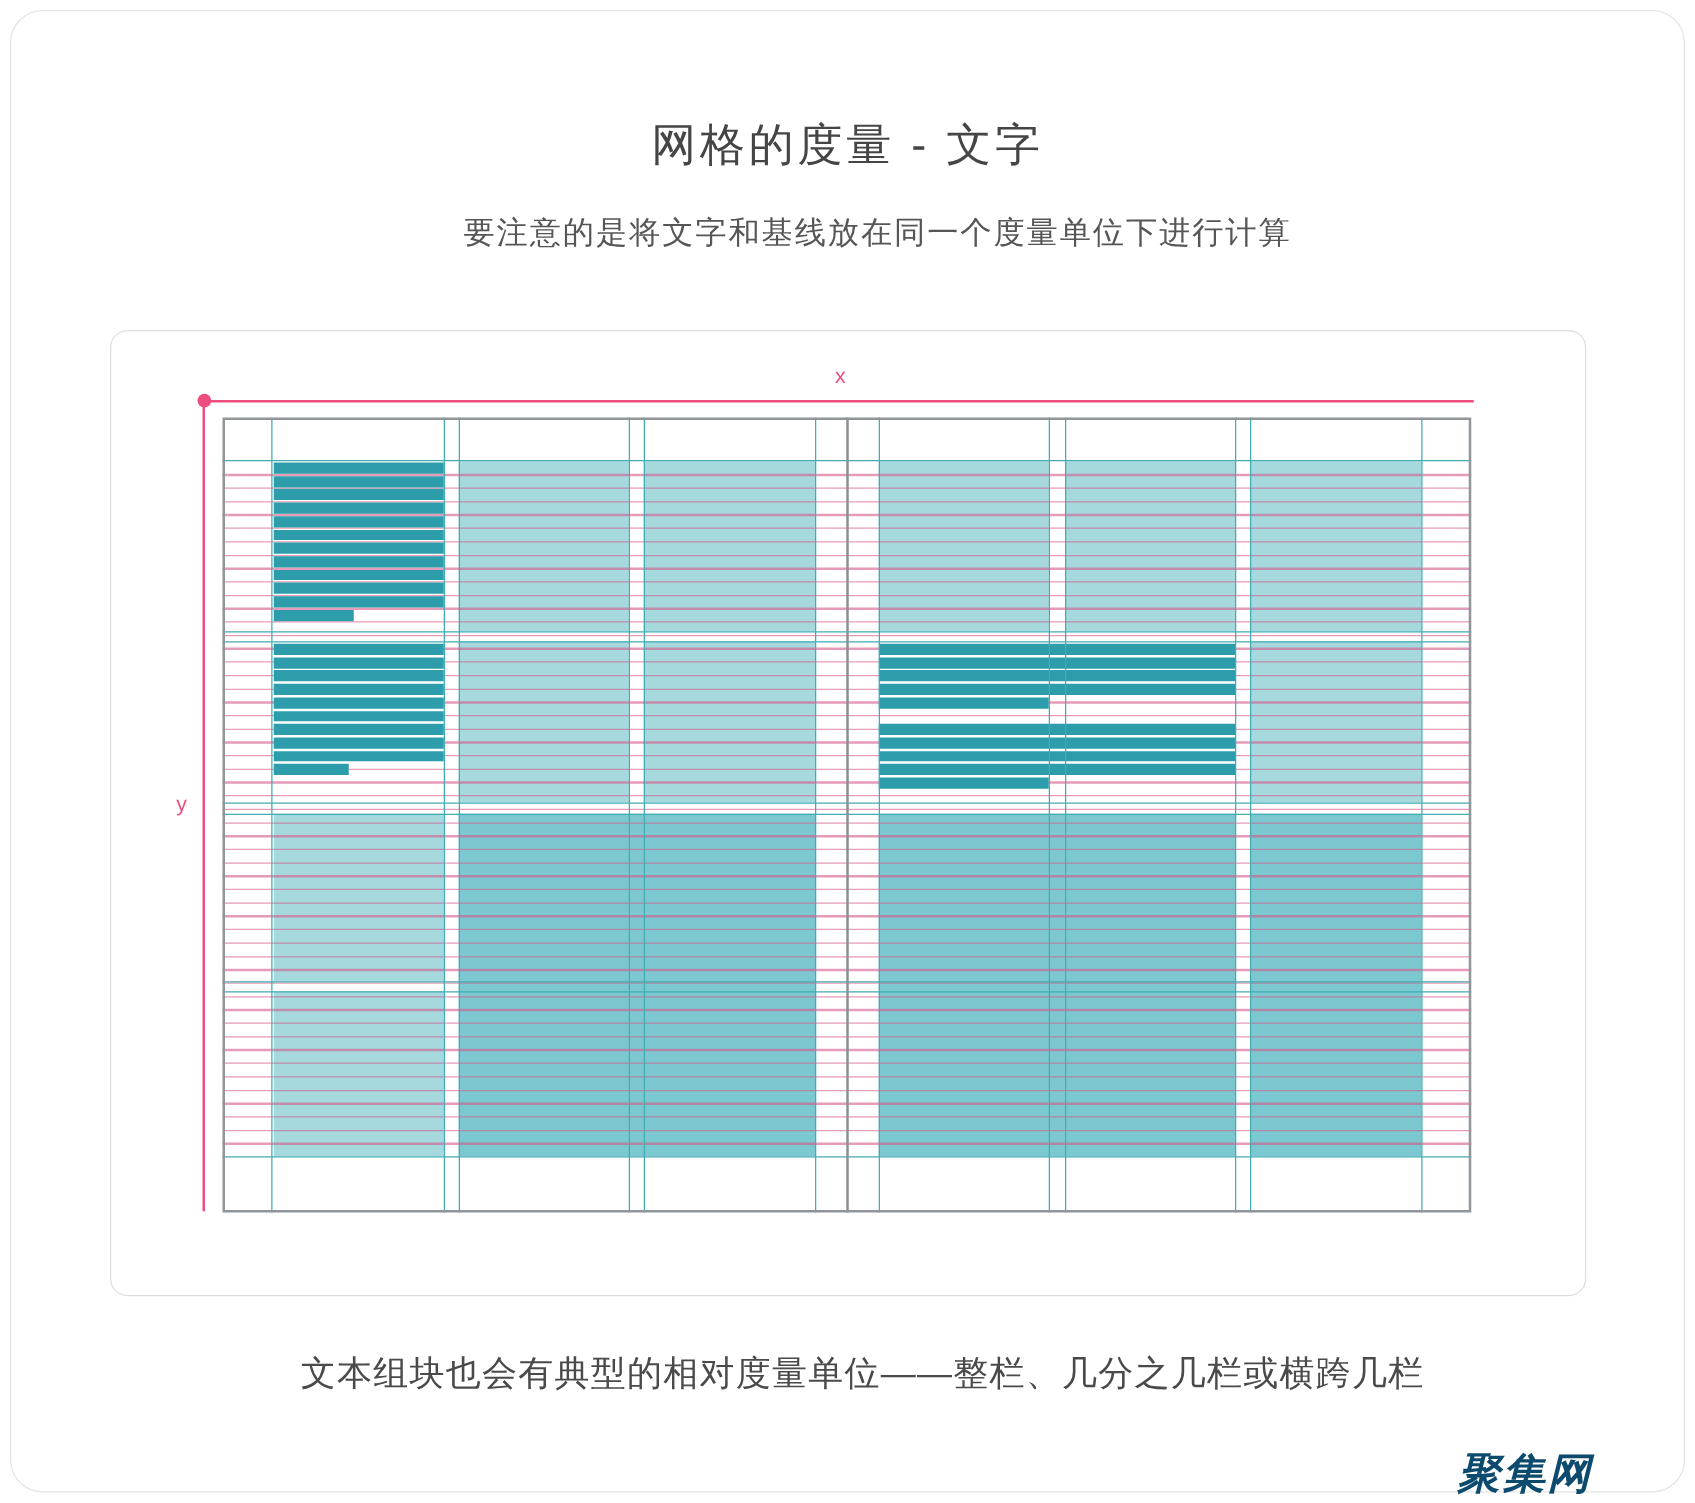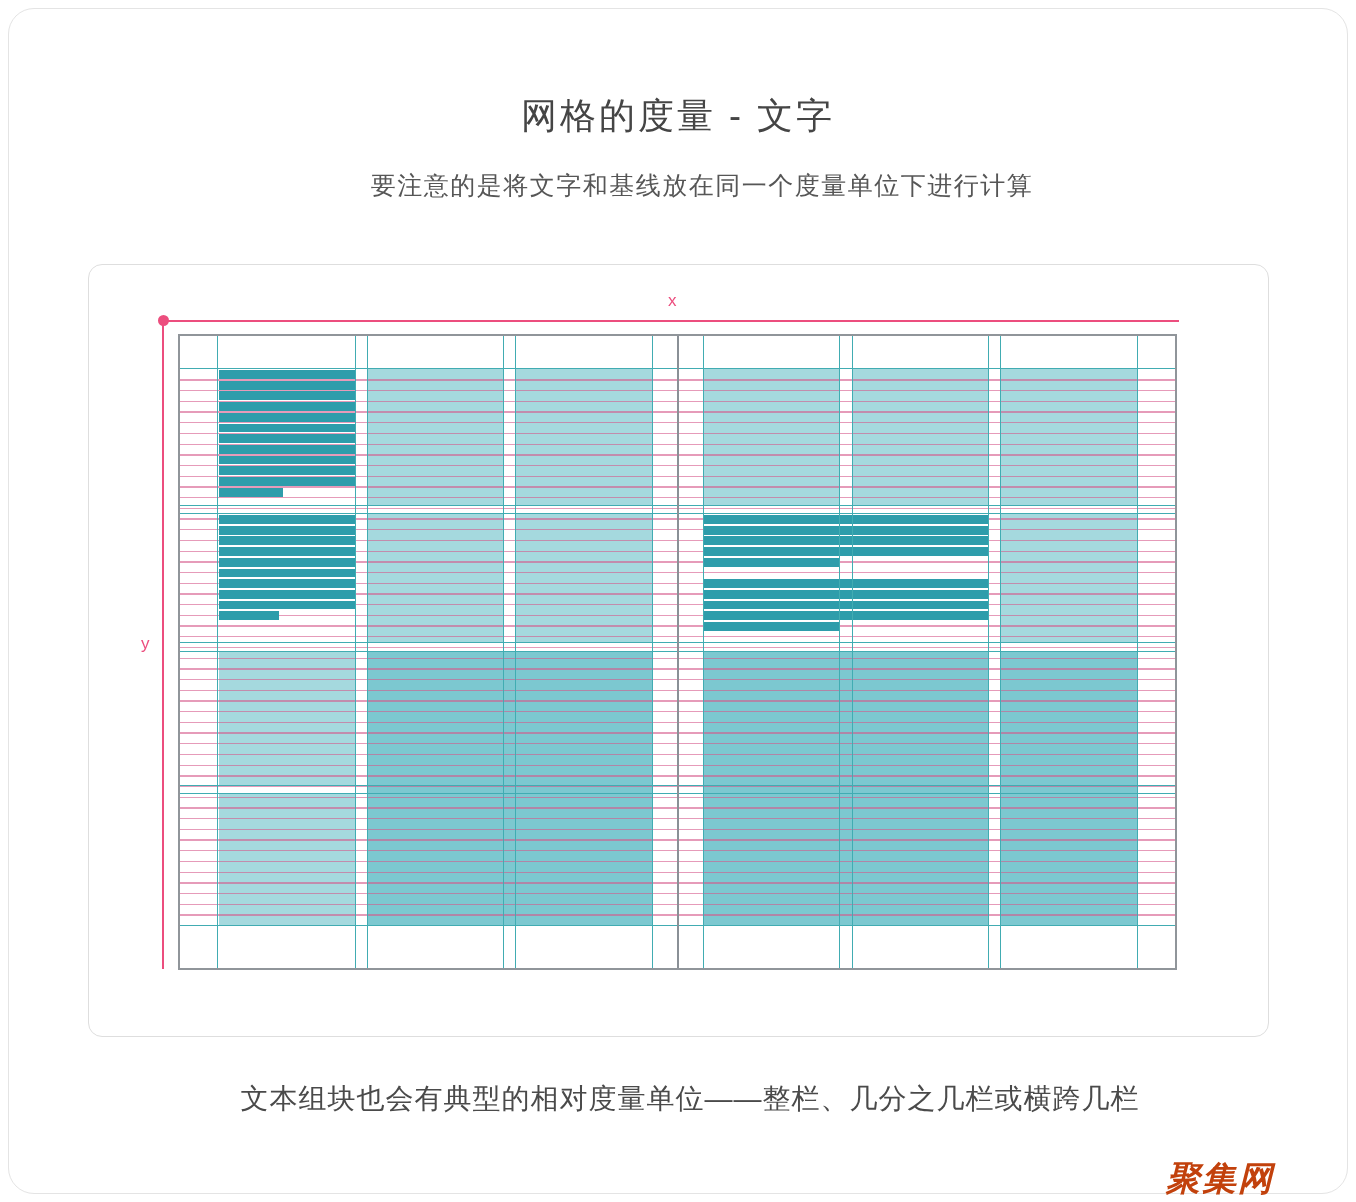--- a/index.html
+++ b/index.html
@@ -176,15 +176,15 @@
       <div class="hline" style="top: 307.5px; background: rgb(65, 172, 178);"></div>
       <div class="hline" style="top: 316.5px; background: rgb(65, 172, 178);"></div>
       <div class="hline" style="top: 450.5px; background: rgb(65, 172, 178);"></div>
       <div class="hline" style="top: 459px; background: rgb(65, 172, 178);"></div>
       <div class="hline" style="top: 590.5px; background: rgb(65, 172, 178);"></div>
       <div class="vline" style="left: 499px; width: 1.5px; background: rgb(138, 144, 150);"></div>
       <div id="grid-border" style="border-color: rgb(144, 149, 154);"></div>
   </div>
 
   <div id="caption" style="color: rgb(74, 74, 74);">文本组块也会有典型的相对度量单位——整栏、几分之几栏或横跨几栏</div>
-  <div id="watermark" style="color: #c2410c;">聚集网</div>
+  <div id="watermark" style="color: #0c4a6e;">聚集网</div>
 
 </div>
 
 </body></html>

